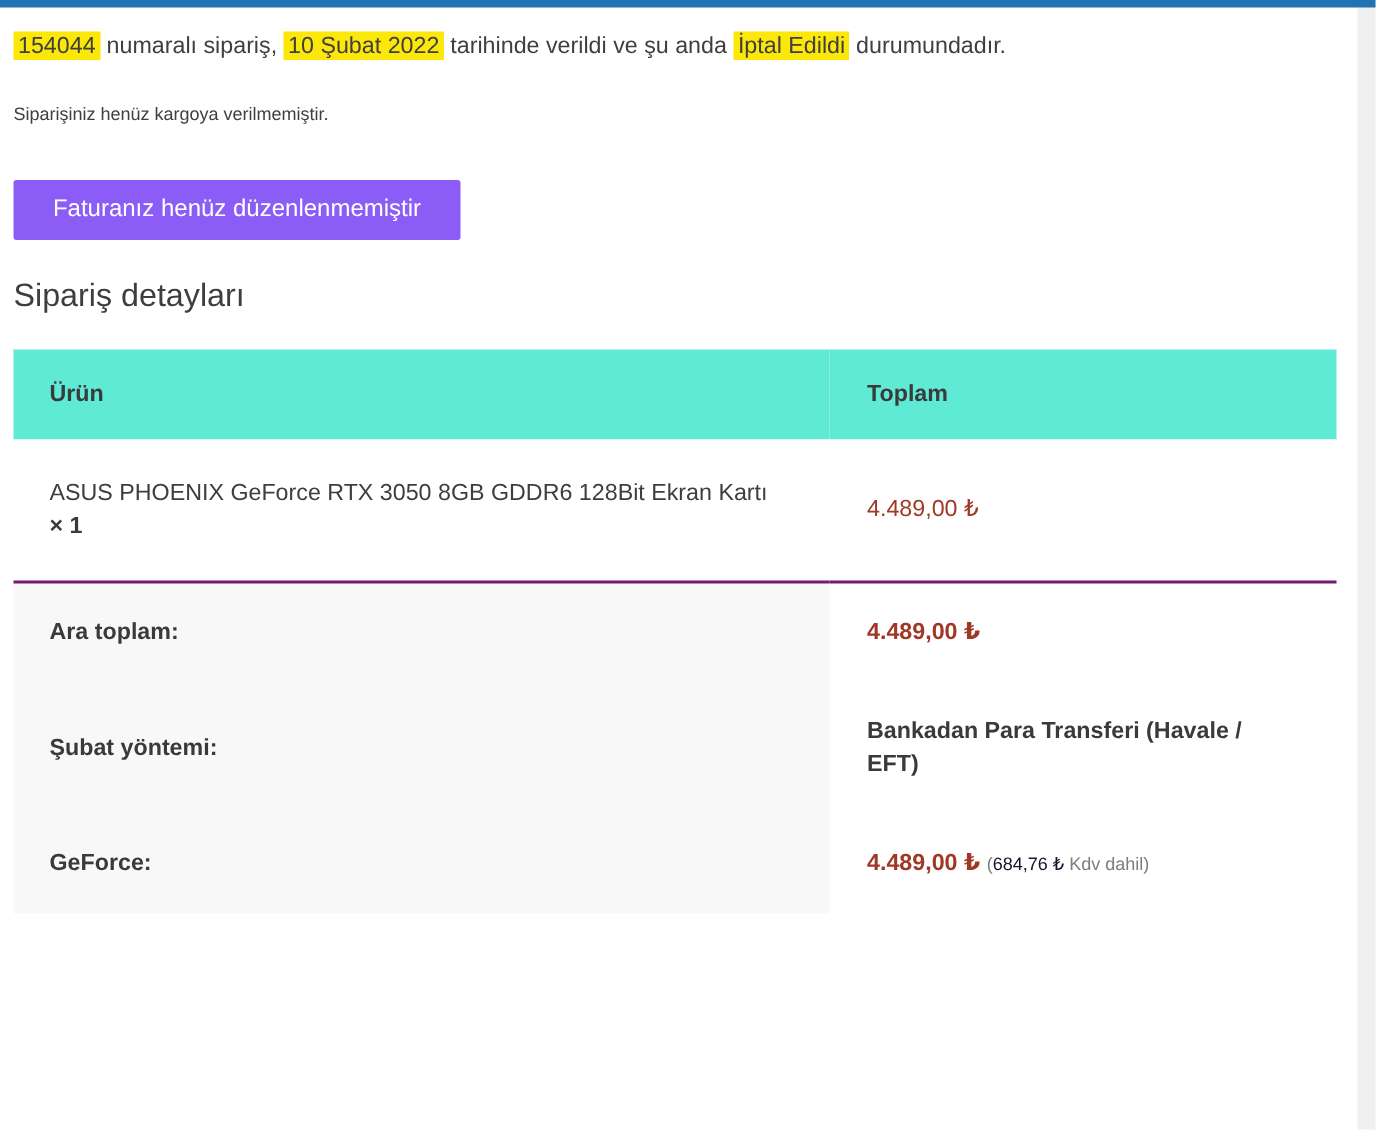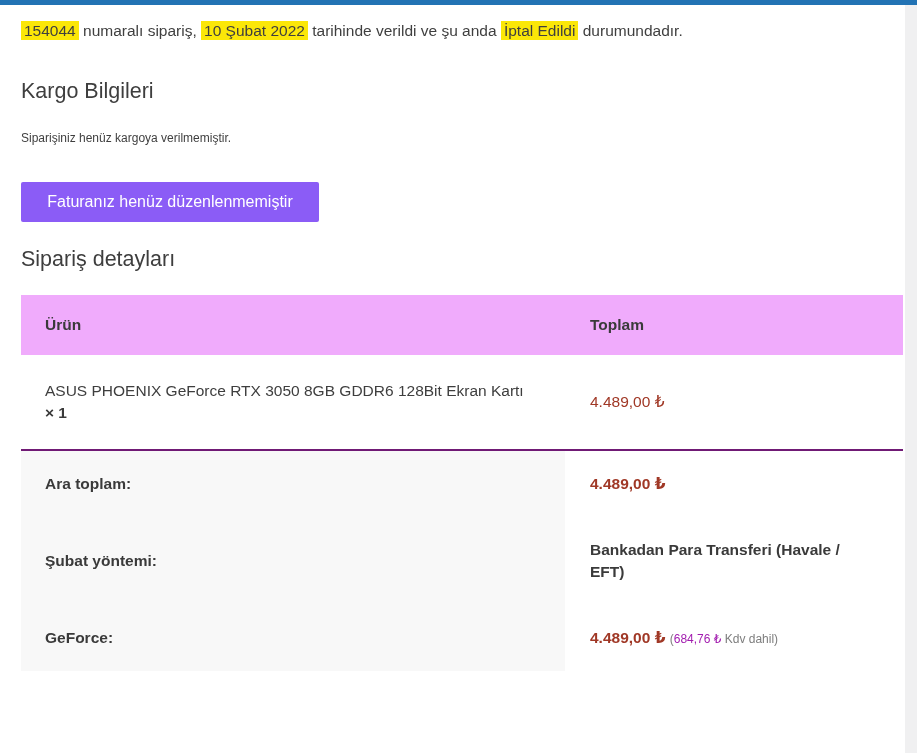--- a/index.html
+++ b/index.html
@@ -19,21 +19,21 @@
     z-index: 3;
   }
   
   .scroll-gutter {
     position: absolute; top: 0; right: 0;
     width: 12px; height: 753px;
     background: #f0f0f1;
     z-index: 1;
   }
   .content {
-    position: absolute; top: 5px; left: 12px;
+    position: absolute; top: 5px; left: 0;
     width: 905px;
     padding-left: 9px;
     z-index: 2;
   }
   .order-note {
     margin: 15px 0 0;
     font-size: 15.5px;
     line-height: 22px;
     color: #3f3f3f;
   }
@@ -73,21 +73,21 @@
   table.order-table {
     margin-top: 23px;
     width: 882px;
     border-collapse: collapse;
     table-layout: fixed;
   }
   .col-product { width: 544px; }
   .col-total   { width: 338px; }
   th, td { text-align: left; font-size: 15.5px; line-height: 22px; }
   thead th {
-    background: #f0abfc;
+    background: #5eead4;
     padding: 19px 24px;
     color: #3a3a3a;
     font-weight: 700;
   }
   thead th.cell-total { padding-left: 25px; }
   tbody td {
     background: #ffffff;
     padding: 25px 24px;
     vertical-align: middle;
     color: #3e3e3e;
@@ -105,33 +105,32 @@
   }
   tfoot td {
     background: #ffffff;
     padding-left: 25px;
     padding-right: 30px;
   }
   tfoot tr.first th, tfoot tr.first td { border-top: 2px solid #701a75; }
   .value-red  { color: #a03826; font-weight: 700; }
   .value-dark { color: #3a3a3a; font-weight: 700; }
   .tax-note   { font-size: 12px; line-height: 14px; color: #7d7d7d; font-weight: 400; }
-  .tax-amount { color: #a21caf; }
+  .tax-amount { color: #0f172a; }
 </style>
 </head>
 <body>
 
 <div class="top-bar"></div>
 <div class="scroll-gutter"></div>
 
 <main class="content">
 
   <p class="order-note"><mark>154044</mark><span> numaralı sipariş, </span><mark>10 Şubat 2022</mark><span> tarihinde verildi ve şu anda </span><mark>İptal Edildi</mark><span> durumundadır.</span></p>
 
-  <h2>Kargo Bilgileri</h2>
 
   <p class="ship-msg">Siparişiniz henüz kargoya verilmemiştir.</p>
 
   <button class="invoice-btn">Faturanız henüz düzenlenmemiştir</button>
 
   <h2 class="details-title">Sipariş detayları</h2>
 
   <table class="order-table">
     <colgroup>
       <col class="col-product">

